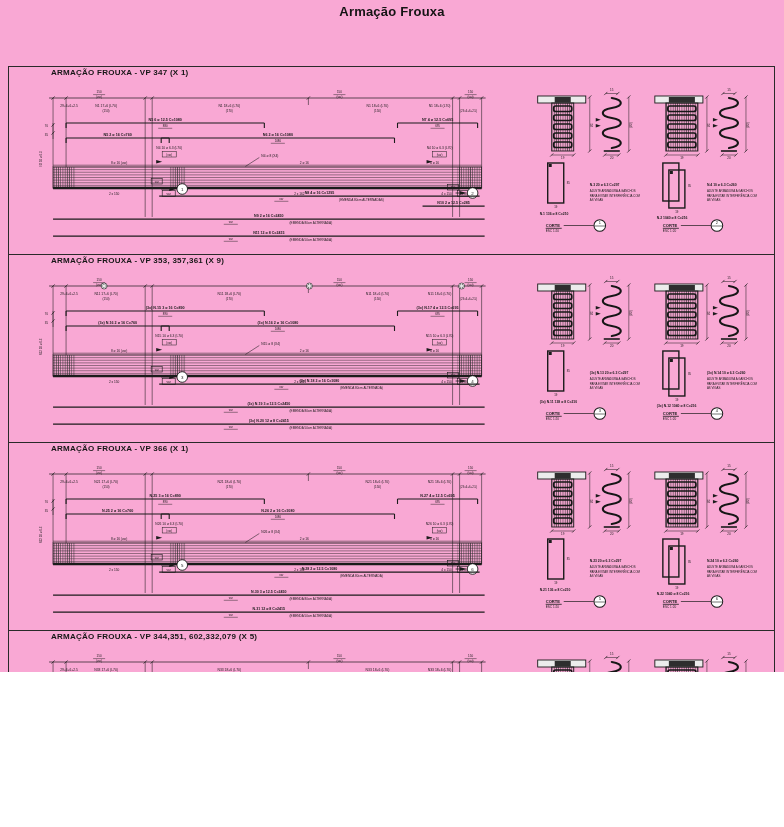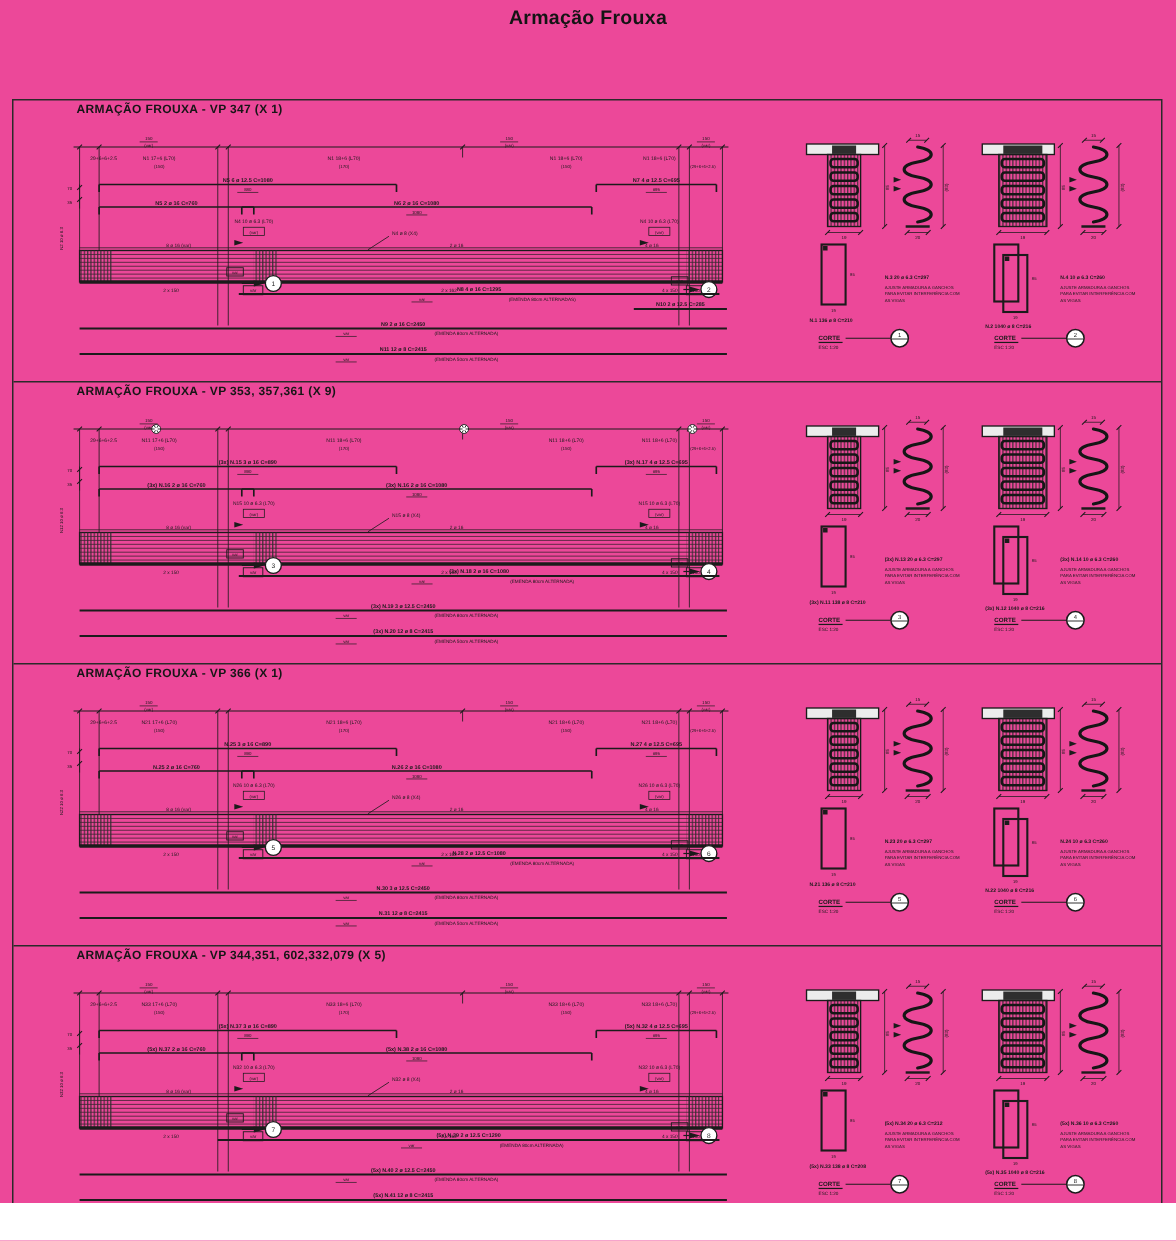--- a/index.html
+++ b/index.html
@@ -1,16 +1,16 @@
 <!DOCTYPE html>
 <html><head>
 <meta charset="utf-8">
 <style>
   html,body{margin:0;padding:0;background:#fff;}
-  .page{position:relative;width:784px;height:802px;background:#ec4899;overflow:hidden;
+  .page{position:relative;width:784px;height:672px;background:#f9a8d4;overflow:hidden;
         font-family:"Liberation Sans","DejaVu Sans",sans-serif;color:#111;}
   .main-title{position:absolute;top:4px;left:0;width:100%;text-align:center;
               font-size:13px;font-weight:bold;color:#141414;letter-spacing:.2px;}
   .sheet{position:absolute;left:8px;top:66px;width:767px;height:753px;
          border:1.6px solid #2a2a2a;display:flex;flex-direction:column;box-sizing:border-box;}
   .panel{position:relative;flex:1 1 0;box-sizing:border-box;}
   .panel + .panel{border-top:1.4px solid #2a2a2a;}
   .panel-title{position:absolute;left:42px;top:1px;font-size:8px;font-weight:bold;
                color:#161616;letter-spacing:.25px;z-index:2;white-space:nowrap;}
   .panel-svg{position:absolute;inset:0;width:100%;height:100%;}

